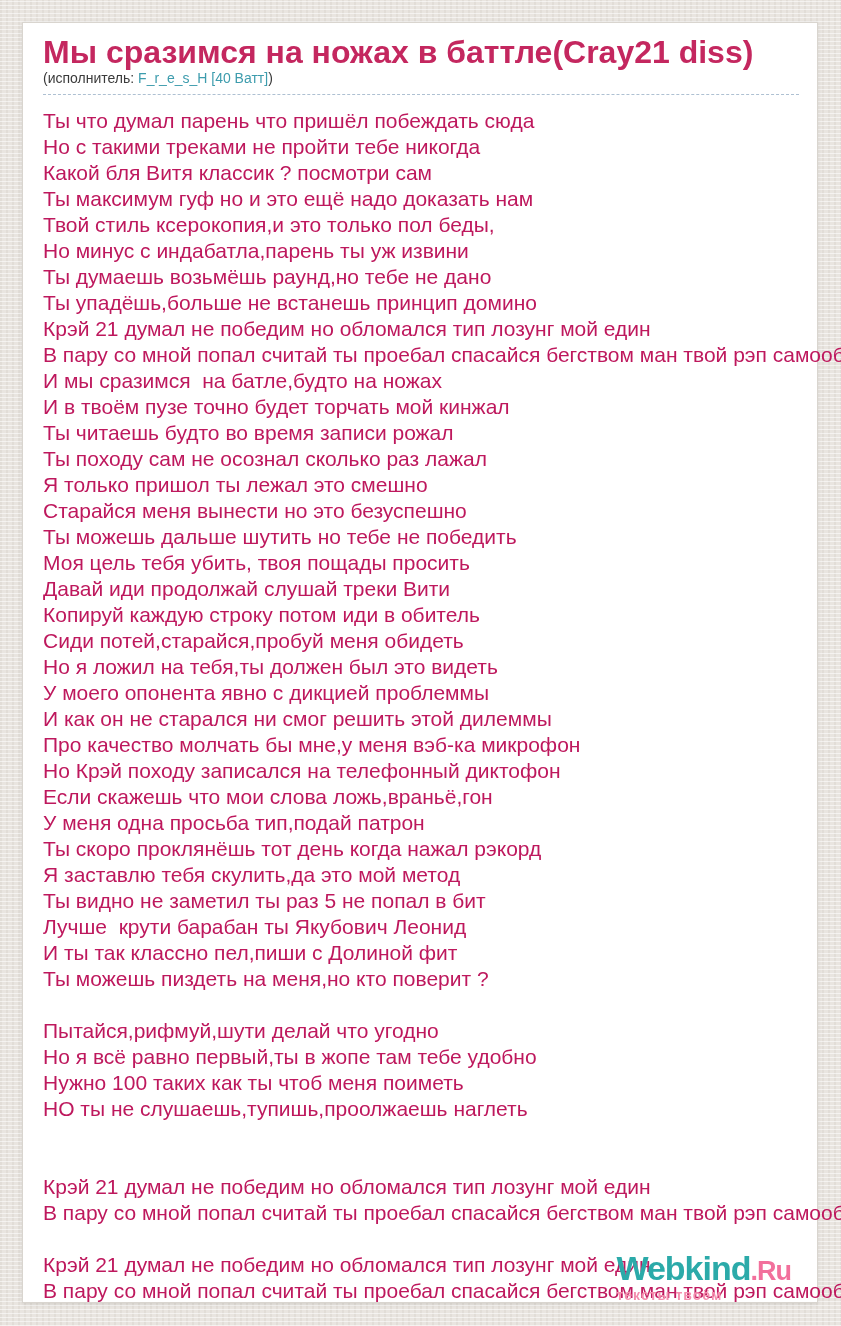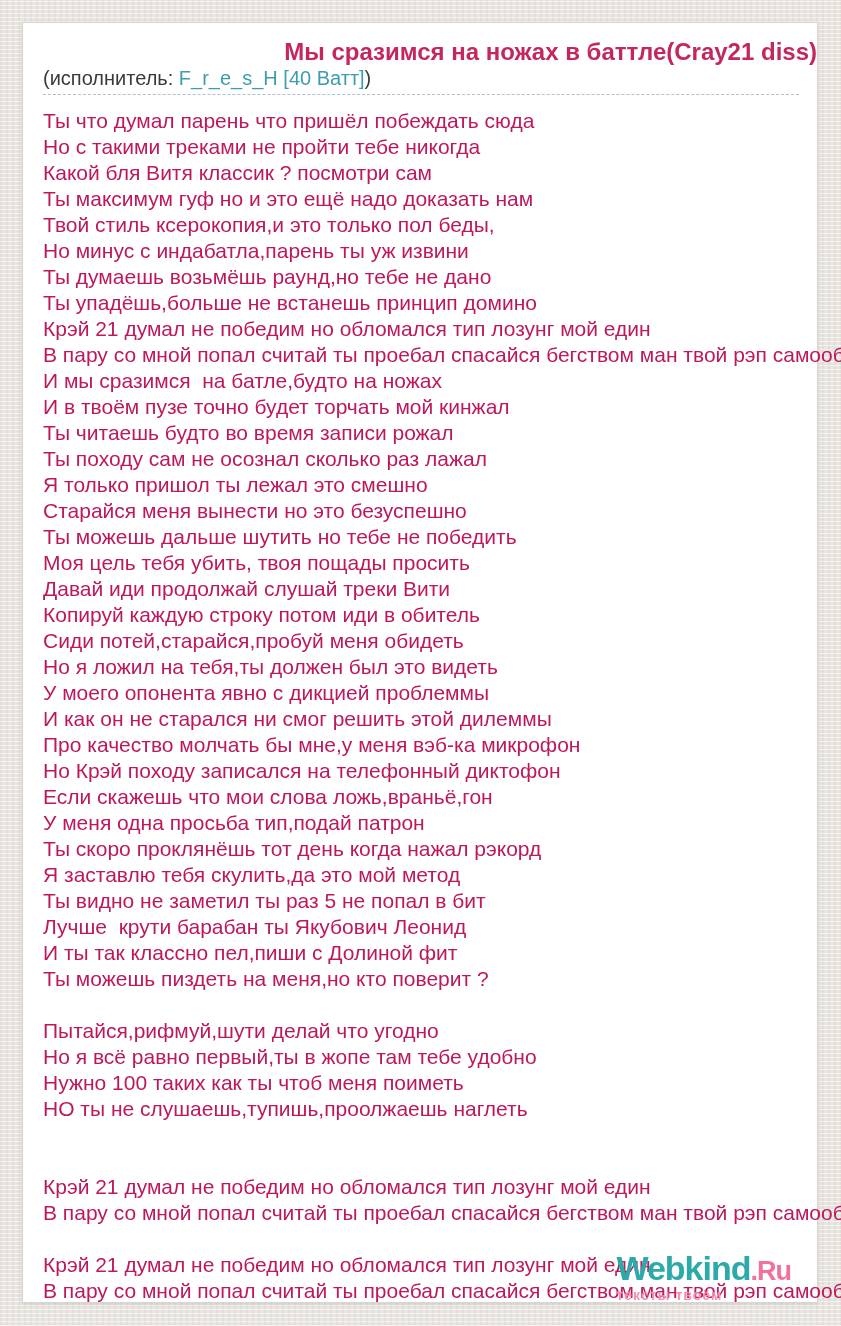--- a/index.html
+++ b/index.html
@@ -25,30 +25,29 @@
     height: 1281px;
     box-sizing: border-box;
     background: #ffffff;
     border: 1px solid #d9d5cf;
     box-shadow: 0 1px 4px rgba(0,0,0,0.10);
     padding: 16px 0 0 20px;
     overflow: visible;
   }
   .song-title {
     margin: 0;
-    font-size: 24px;
+    font-size: 32px;
     line-height: 26px;
     font-weight: bold;
     color: var(--title-color, #c4275f);
     white-space: nowrap;
-    text-align: right;
   }
   .artist-line {
     margin-top: 2px;
-    font-size: 20px;
+    font-size: 14px;
     line-height: 22px;
     color: #3a3a3a;
     padding-bottom: 5px;
     border-bottom: 1px dashed #aec0d2;
     margin-right: 18px;
     white-space: nowrap;
   }
   .artist-link {
     color: var(--link-color, #3d9cad);
     text-decoration: none;

